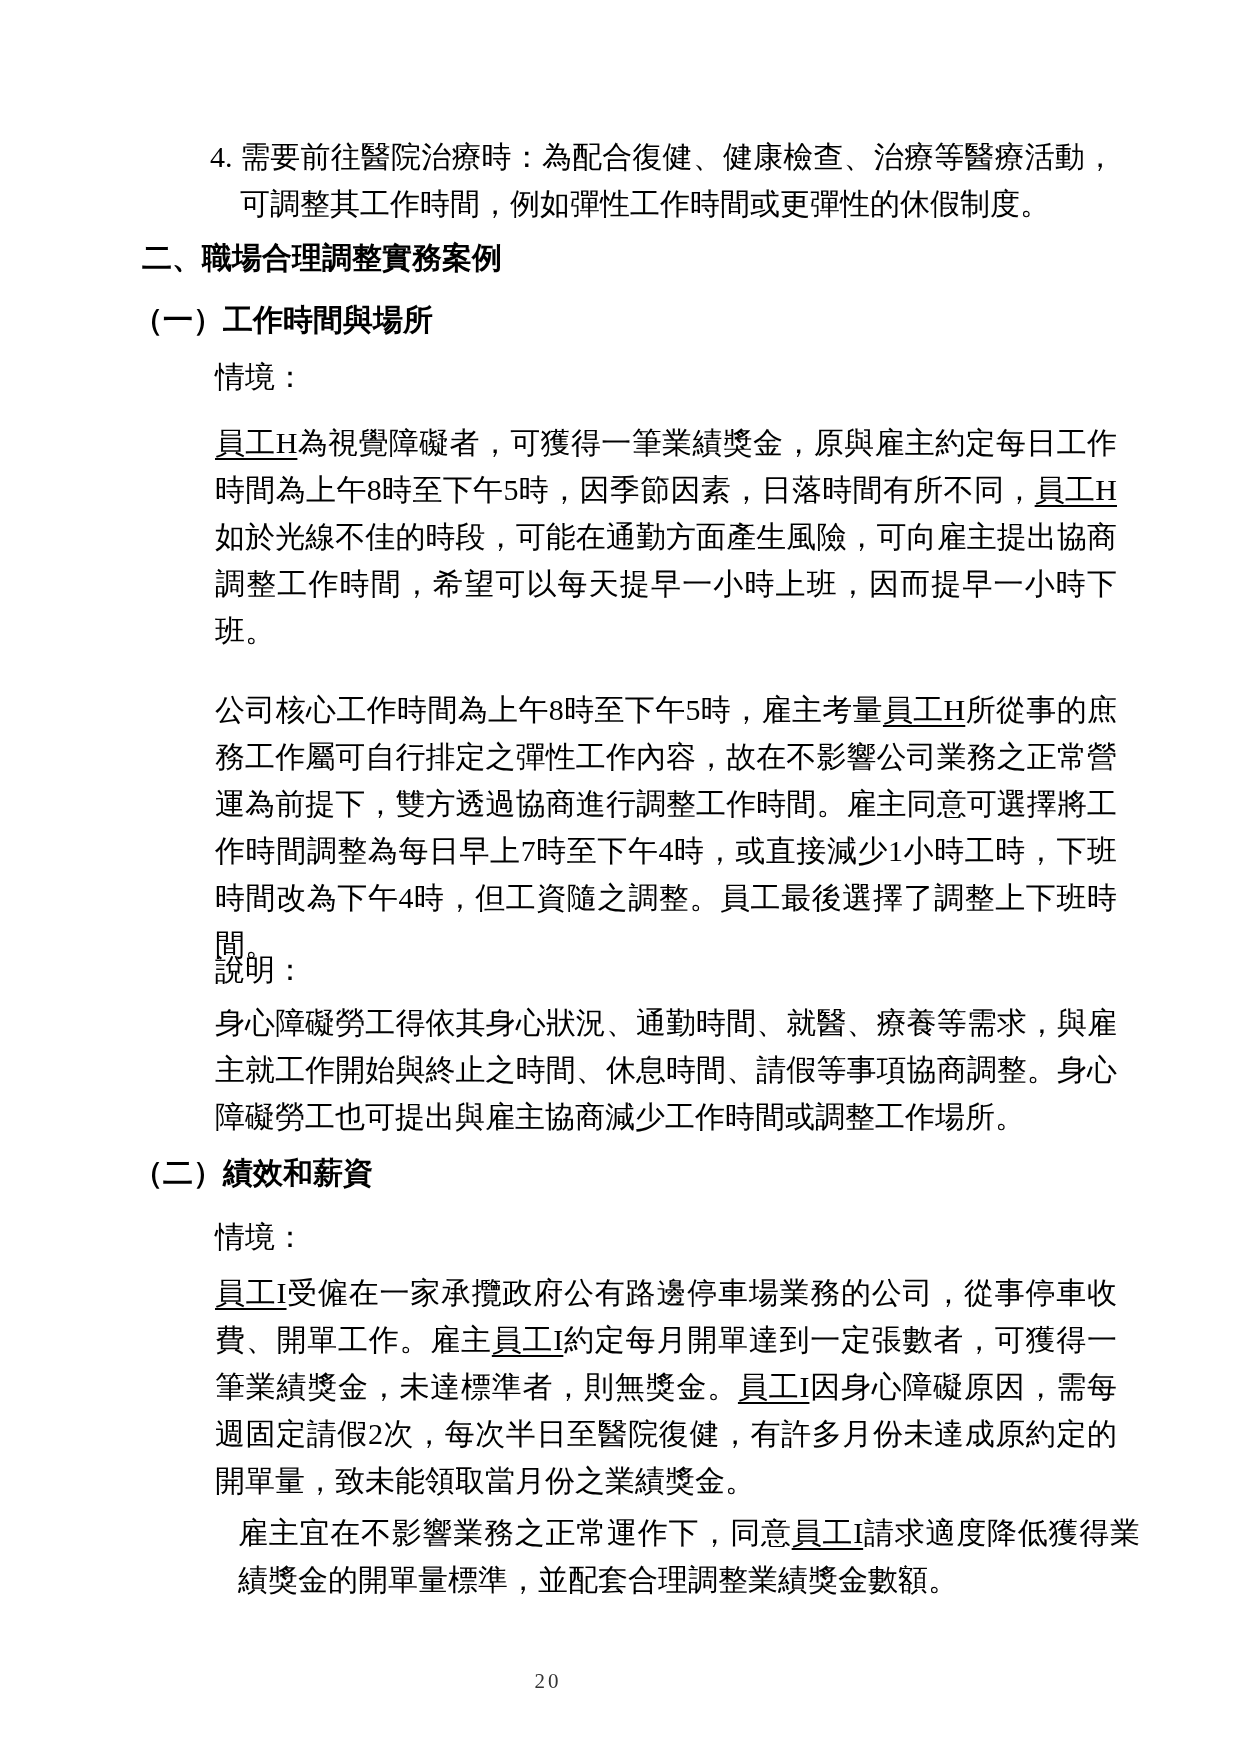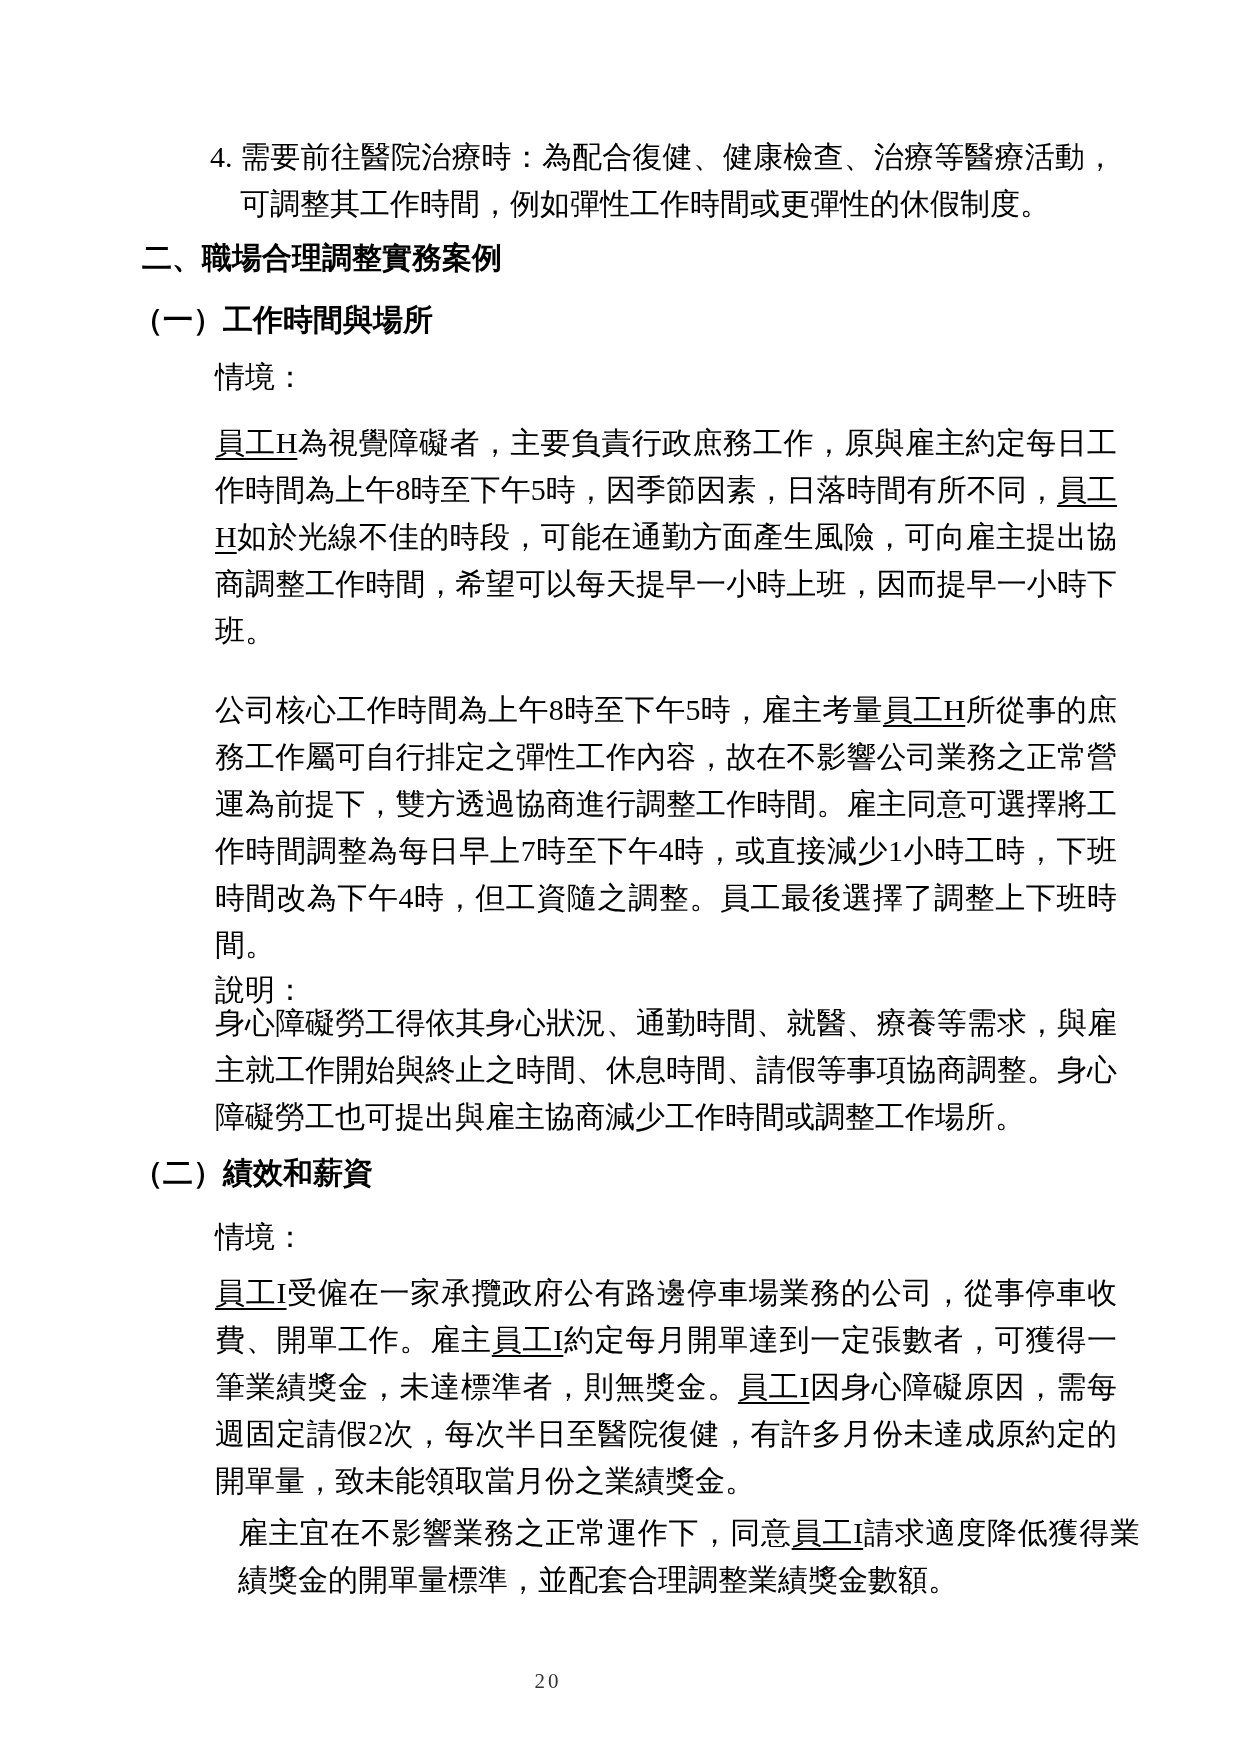--- a/index.html
+++ b/index.html
@@ -34,21 +34,21 @@
     text-decoration-thickness: 2px;
     text-underline-offset: 5px;
   }
   
   #list4   { left: 210px; top: 133px;  width: 905px; }
   #h-sec2  { left: 122px; top: 234px; margin-left: 20px; }
   #h-sub1  { left: 133px; top: 296px; }
   #scen1   { left: 215px; top: 353px; }
   #p1      { left: 215px; top: 419px;  width: 902px; }
   #p2      { left: 215px; top: 686px;  width: 902px; }
-  #expl1   { left: 215px; top: 946px; margin-top: 20px; }
+  #expl1   { left: 215px; top: 946px; }
   #p3      { left: 215px; top: 999px;  width: 902px; }
   #h-sub2  { left: 133px; top: 1149px; }
   #scen2   { left: 215px; top: 1213px; }
   #p4      { left: 215px; top: 1269px; width: 902px; }
   #p5      { left: 215px; top: 1509px; width: 902px; margin-left: 23px; }
   #pagenum {
     left: 0; top: 1668px; width: 1096px;
     text-align: center;
     font-size: 21px;
     line-height: 26px;
@@ -62,21 +62,21 @@
 <div class="page">
 
   <div id="list4" class="blk just hang">4. 需要前往醫院治療時：為配合復健、健康檢查、治療等醫療活動，可調整其工作時間，例如彈性工作時間或更彈性的休假制度。</div>
 
   <div id="h-sec2" class="blk bold">二、職場合理調整實務案例</div>
 
   <div id="h-sub1" class="blk bold">（一）工作時間與場所</div>
 
   <div id="scen1" class="blk">情境：</div>
 
-  <div id="p1" class="blk just"><span class="u">員工H</span><span>為視覺障礙者，主要負責行政庶務工作，原與雇主約定每日工作時間為上午8時至下午5時，因季節因素，日落時間有所不同，</span><span class="u">員工H</span><span>如於光線不佳的時段，可能在通勤方面產生風險，可向雇主提出協商調整工作時間，希望可以每天提早一小時上班，因而提早一小時下班。</span></div>
+  <div id="p1" class="blk just"><span class="u">員工H</span><span>為視覺障礙者，可獲得一筆業績獎金，原與雇主約定每日工作時間為上午8時至下午5時，因季節因素，日落時間有所不同，</span><span class="u">員工H</span><span>如於光線不佳的時段，可能在通勤方面產生風險，可向雇主提出協商調整工作時間，希望可以每天提早一小時上班，因而提早一小時下班。</span></div>
 
   <div id="p2" class="blk just"><span>公司核心工作時間為上午8時至下午5時，雇主考量</span><span class="u">員工H</span><span>所從事的庶務工作屬可自行排定之彈性工作內容，故在不影響公司業務之正常營運為前提下，雙方透過協商進行調整工作時間。雇主同意可選擇將工作時間調整為每日早上7時至下午4時，或直接減少1小時工時，下班時間改為下午4時，但工資隨之調整。員工最後選擇了調整上下班時間。</span></div>
 
   <div id="expl1" class="blk">說明：</div>
 
   <div id="h-sub2" class="blk bold">（二）績效和薪資</div>
 
   <div id="p3" class="blk just"><span>身心障礙勞工得依其身心狀況、通勤時間、就醫、療養等需求，與雇主就工作開始與終止之時間、休息時間、請假等事項協商調整。身心障礙勞工也可提出與雇主協商減少工作時間或調整工作場所。</span></div>
 
   <div id="scen2" class="blk">情境：</div>

